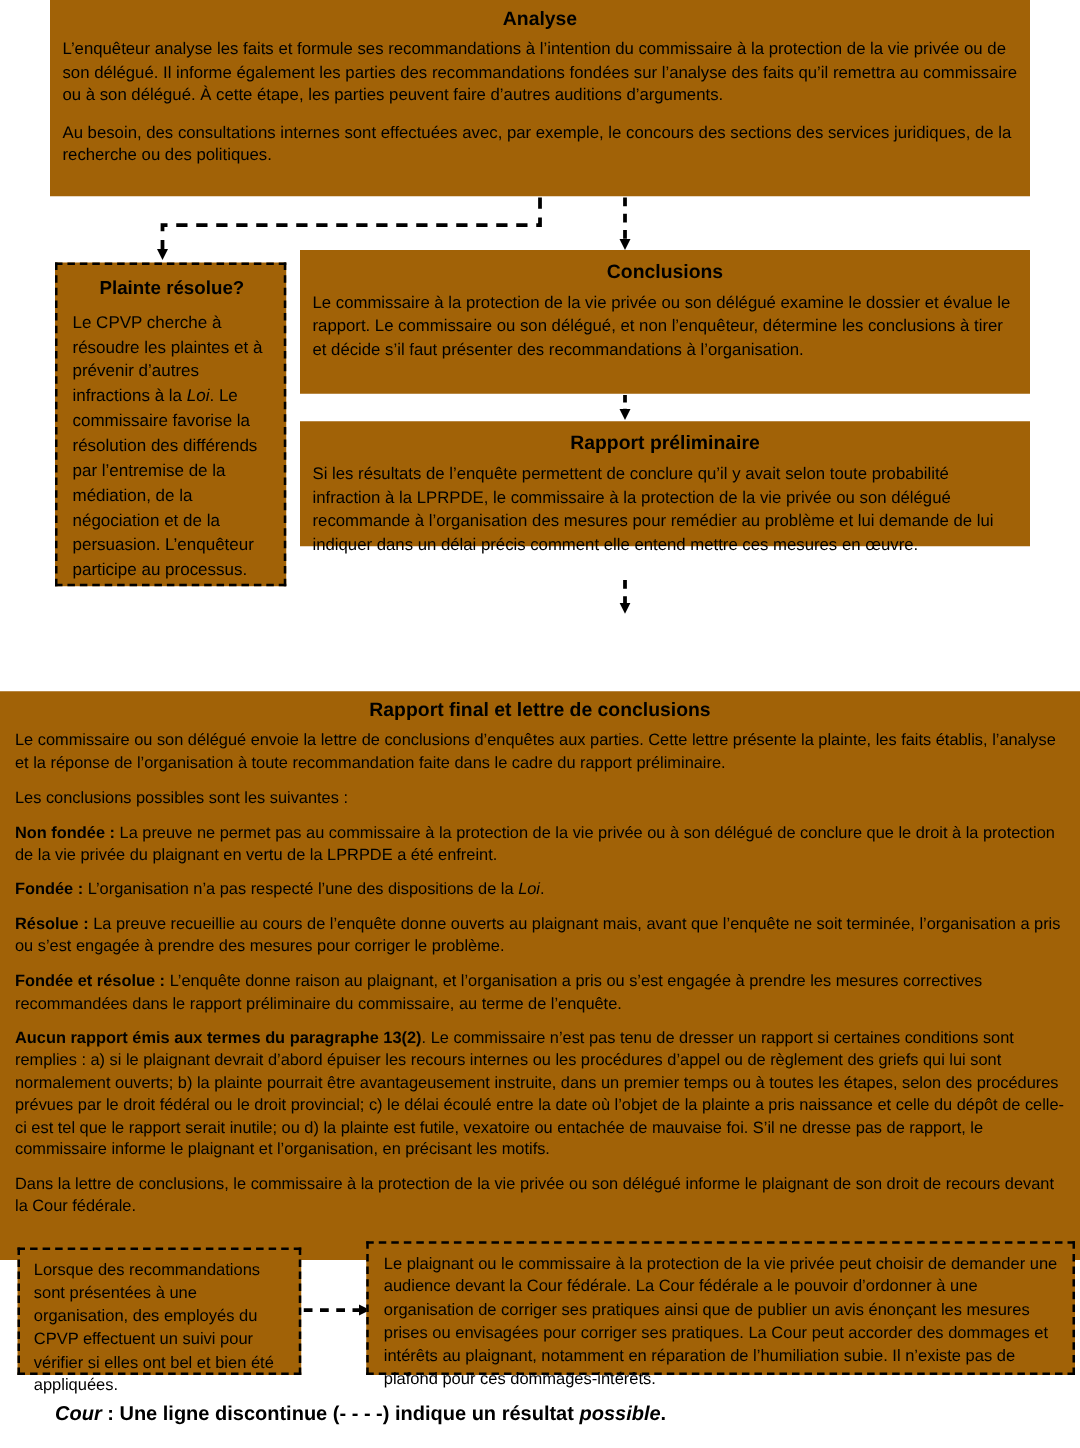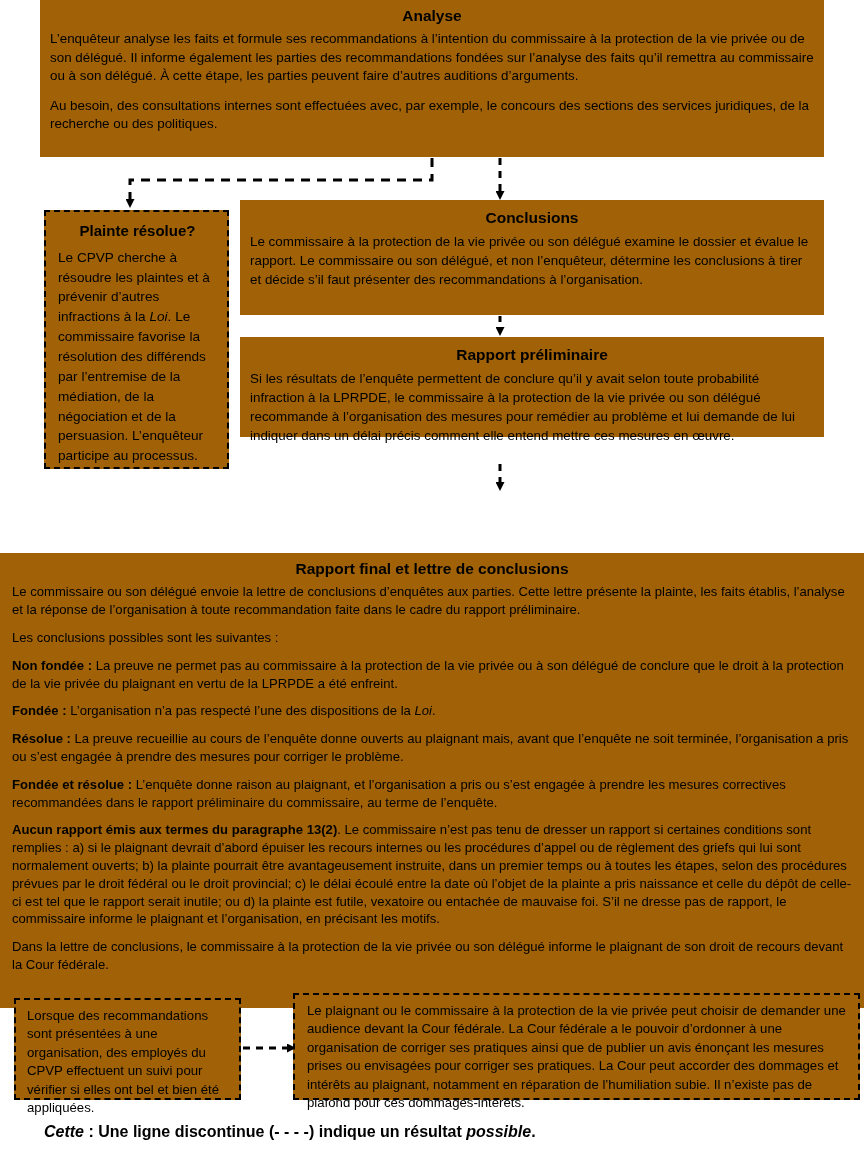--- a/index.html
+++ b/index.html
@@ -165,15 +165,15 @@
   </div>
 
   <div class="box dashed" id="box-suivi">
     <p class="para">Lorsque des recommandations sont présentées à une organisation, des employés du CPVP effectuent un suivi pour vérifier si elles ont bel et bien été appliquées.</p>
   </div>
 
   <div class="box dashed" id="box-cour">
     <p class="para">Le plaignant ou le commissaire à la protection de la vie privée peut choisir de demander une audience devant la Cour fédérale. La Cour fédérale a le pouvoir d’ordonner à une organisation de corriger ses pratiques ainsi que de publier un avis énonçant les mesures prises ou envisagées pour corriger ses pratiques. La Cour peut accorder des dommages et intérêts au plaignant, notamment en réparation de l’humiliation subie. Il n’existe pas de plafond pour ces dommages-intérêts.</p>
   </div>
 
-  <div id="nota"><span class="ital">Cette</span><span> : Une ligne discontinue (</span><span>- - - -</span><span>) indique un résultat </span><span class="ital">possible</span><span>.</span></div>
+  <div id="nota"><span class="ital">Cour</span><span> : Une ligne discontinue (</span><span>- - - -</span><span>) indique un résultat </span><span class="ital">possible</span><span>.</span></div>
 
 </div>
 
 </body></html>

